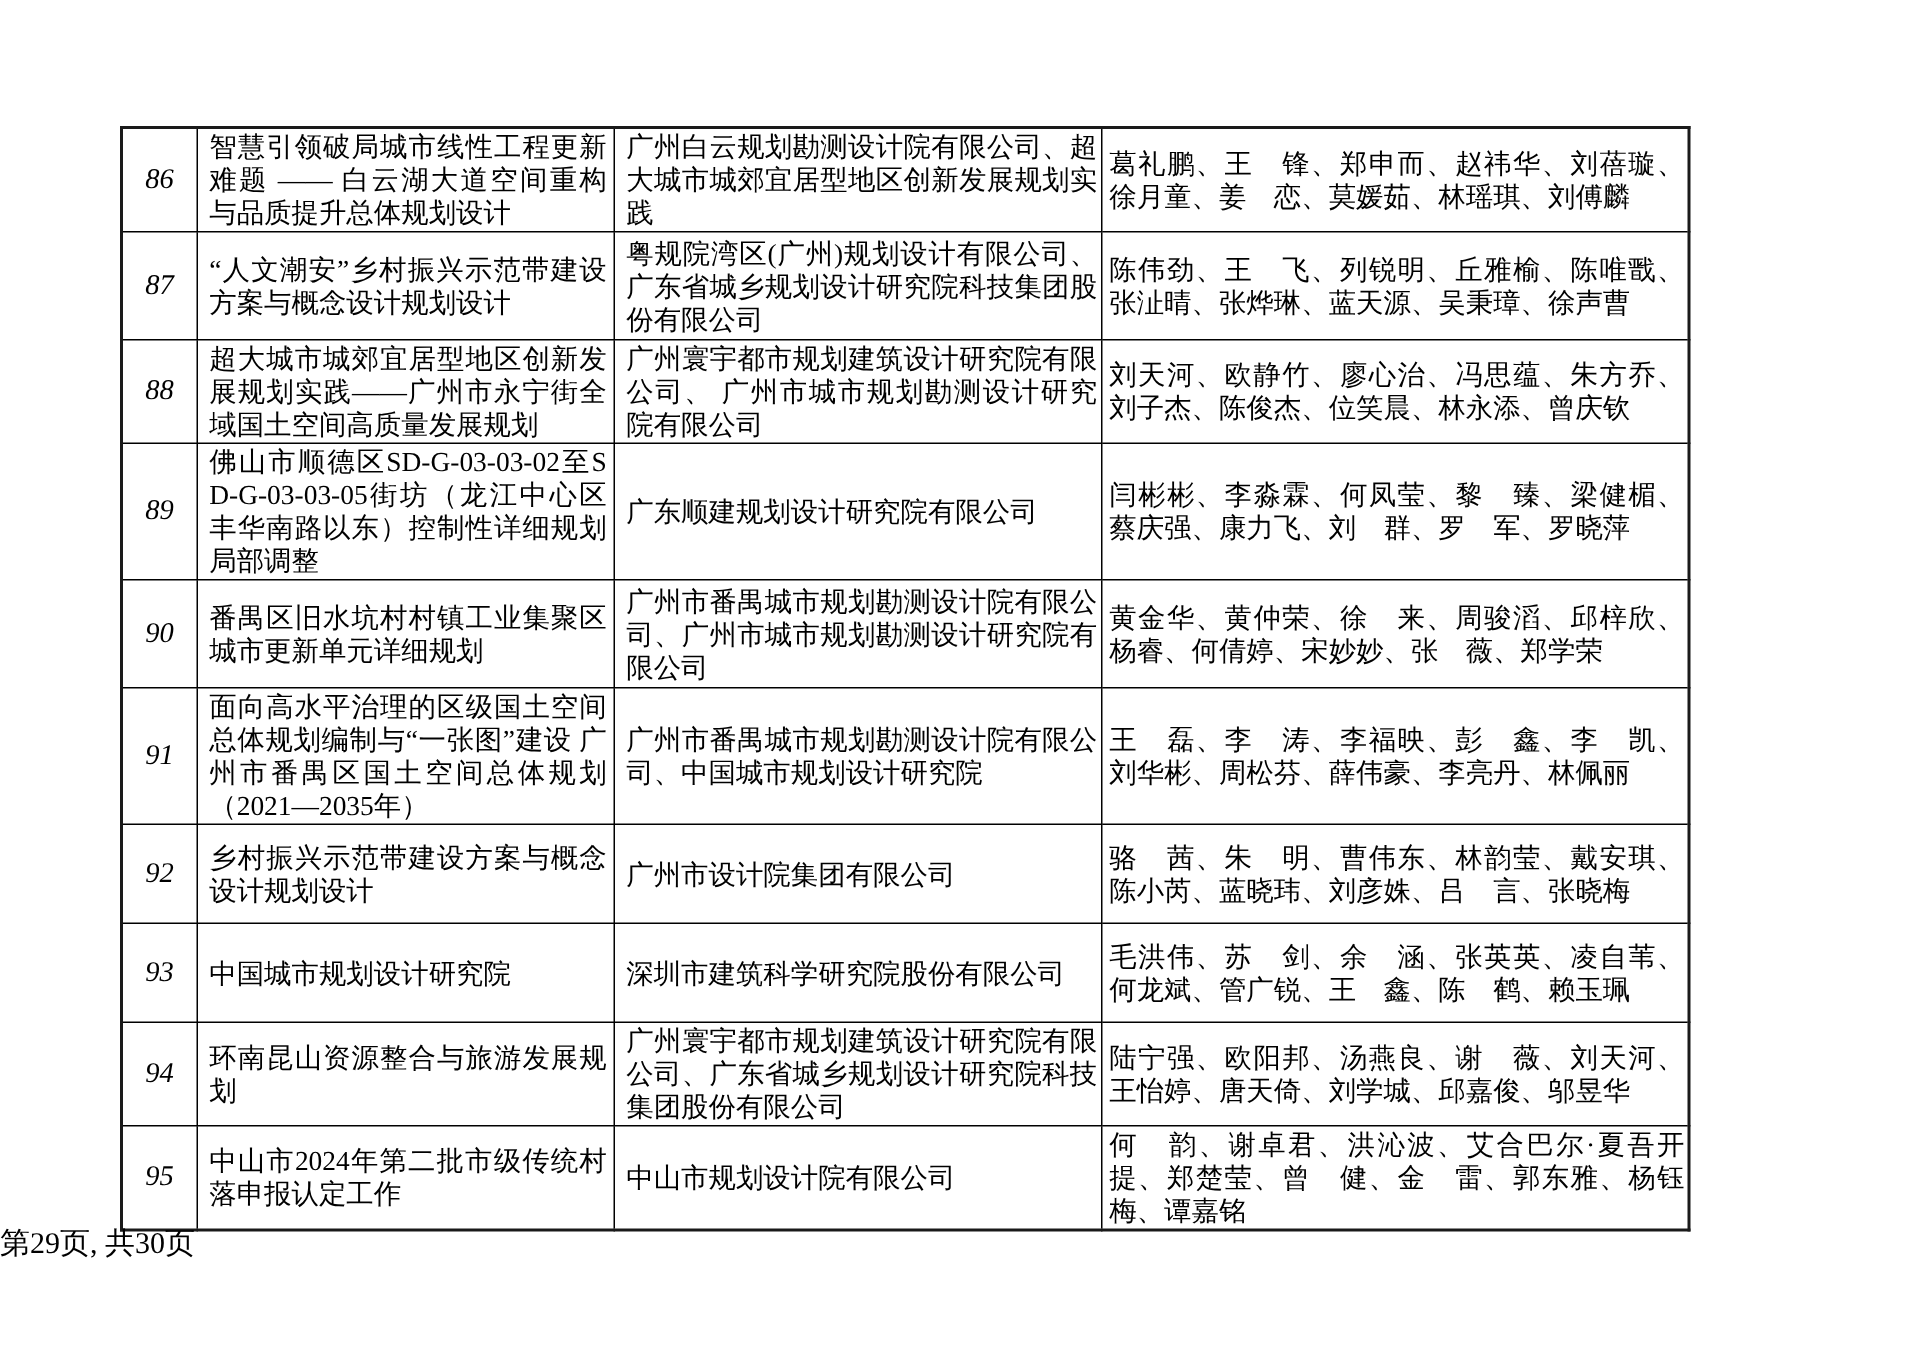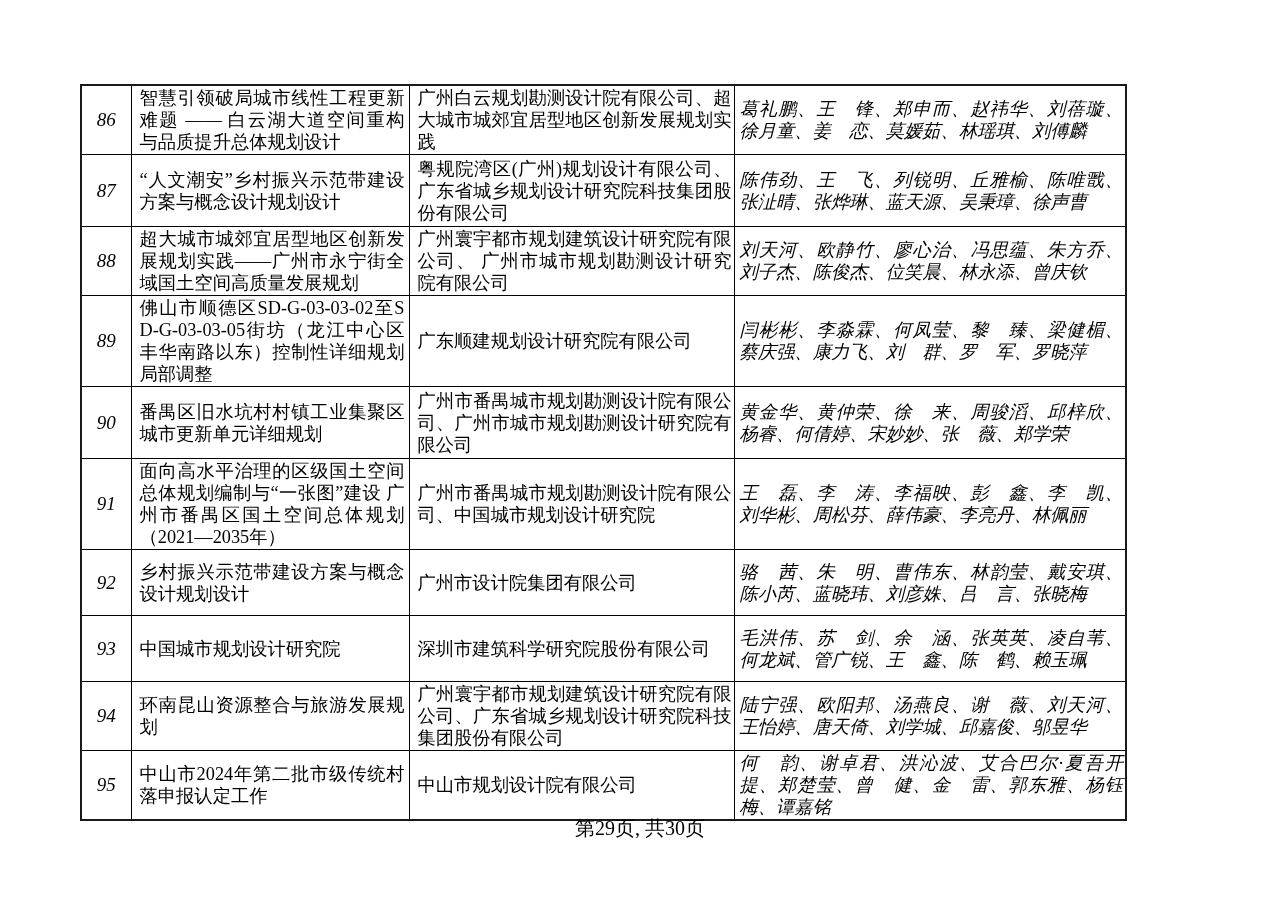--- a/index.html
+++ b/index.html
@@ -35,37 +35,37 @@
   }
   td.c-no {
     width: 50px;
     text-align: center;
     font-size: 19px;
     font-family: "Liberation Serif", "DejaVu Serif", serif;
     font-style: italic;
   }
   td.c-title   { width: 278px; padding: 1px 4px 1px 8px; text-align: justify; }
   td.c-org     { width: 325px; padding: 1px 2px 1px 8px; text-align: justify; }
-  td.c-people  { width: 392px; padding: 1px 2px 1px 5px; text-align: justify; font-style: italic; }
+  td.c-people  { width: 392px; padding: 1px 2px 1px 5px; text-align: justify; }
   
   tr:nth-child(1)  { height: 66px; }
   tr:nth-child(2)  { height: 72px; }
   tr:nth-child(3)  { height: 65px; }
   tr:nth-child(4)  { height: 85px; }
   tr:nth-child(5)  { height: 72px; }
   tr:nth-child(6)  { height: 86px; }
   tr:nth-child(7)  { height: 66px; padding-left: 41px; }
   tr:nth-child(8)  { height: 66px; padding-left: 16px; }
   tr:nth-child(9)  { height: 68px; }
   tr:nth-child(10) { height: 61px; }
   .footer {
     position: absolute;
     left: 0; top: 815px;
     width: 1280px;
-    text-align: center;
+    text-align: left;
     font-size: 20px;
     color: #000;
   }
 </style>
 </head>
 <body>
 
 <div class="page">
 
   <table class="award-table">

